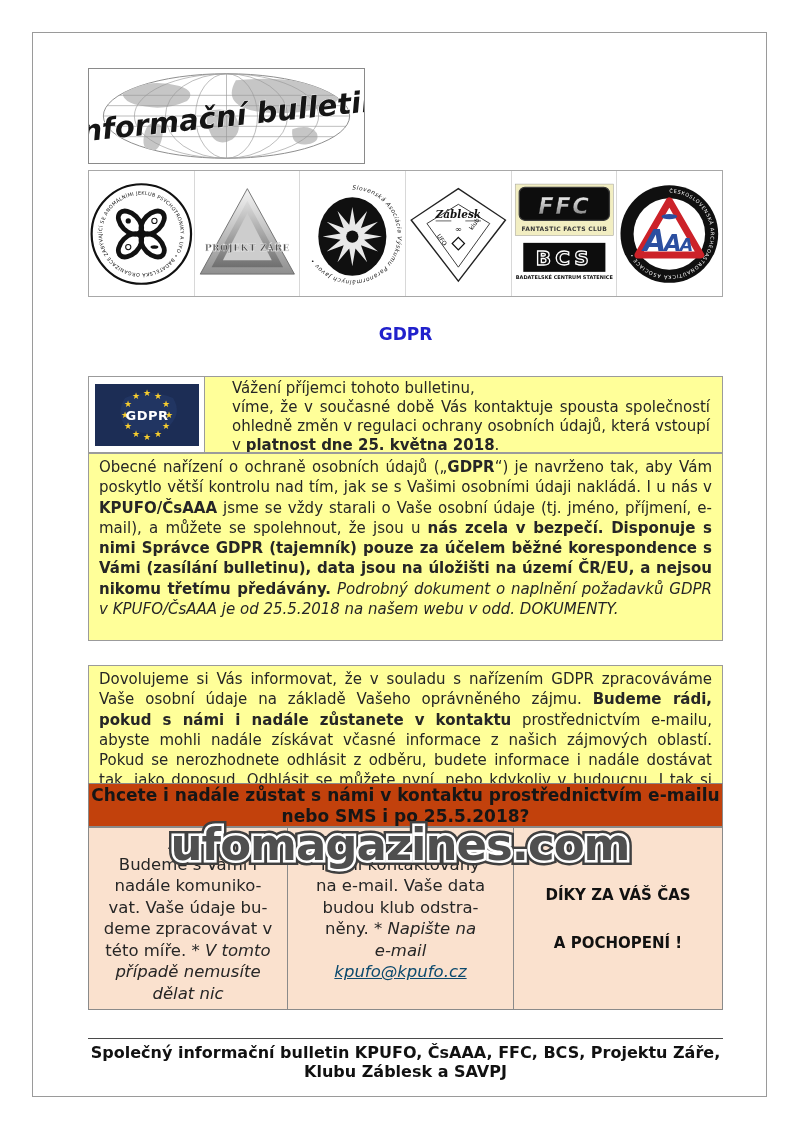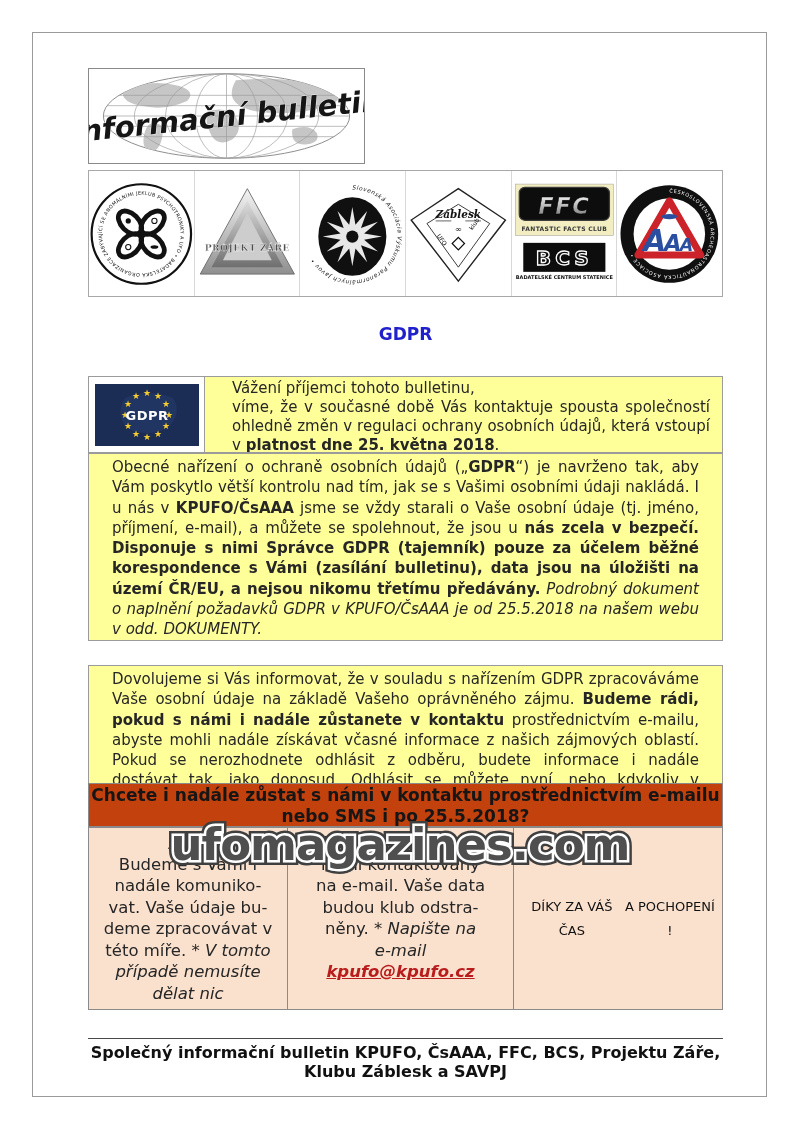--- a/index.html
+++ b/index.html
@@ -23,39 +23,39 @@
   .gdpr-heading{position:absolute;left:88px;top:324px;width:635px;text-align:center;
                 font-size:17px;font-weight:bold;color:#2121cc;}
 
   
   .flag-row{position:absolute;left:88px;top:376px;width:635px;height:77px;display:flex;}
   .flag-cell{width:117px;height:77px;border:1px solid #9b9b9b;background:#fff;display:flex;align-items:center;justify-content:center;}
   .intro-cell{flex:1;height:77px;border:1px solid #9b9b9b;border-left:none;background:#ffff99;
               padding:2px 12px 0 27px;font-size:15px;line-height:19px;text-align:justify;overflow:hidden;}
 
   .yellow-block{position:absolute;left:88px;width:635px;background:#ffff99;border:1px solid #9b9b9b;
-                padding:3px 23px;font-size:15px;line-height:20.3px;text-align:justify;overflow:hidden;}
+                padding:3px 10px;font-size:15px;line-height:20.3px;text-align:justify;overflow:hidden;}
   .block-b{top:453px;height:188px;}
   .block-c{top:665px;height:142px;}
 
   .orange-block{position:absolute;left:88px;top:783px;width:635px;height:44px;background:#c2410c;
                 border:1px solid #8a8a8a;text-align:center;font-size:17px;font-weight:bold;color:#161616;
                 line-height:21px;padding-top:1px;overflow:hidden;}
 
   
   .dtable{position:absolute;left:88px;top:827px;width:635px;height:183px;display:flex;background:#fae1ce;
           border:1px solid #8a8a8a;}
   .dcol{height:100%;padding:4px 6px;text-align:center;font-size:16.5px;line-height:21.5px;overflow:hidden;}
   .dcol + .dcol{border-left:1px solid #8a8a8a;}
   .dcol1{width:198px;}
   .dcol2{width:226px;}
-  .dcol3{width:209px;display:flex;flex-direction:row;align-items:center;justify-content:center;
-         font-size:13px;font-weight:normal;line-height:24px;color:#111;}
+  .dcol3{width:209px;display:flex;flex-direction:column;align-items:center;justify-content:center;
+         font-size:15px;font-weight:bold;line-height:24px;color:#111;}
   .dhead{font-size:18px;font-weight:normal;color:#111;}
-  .email-link{color:#b91c1c;font-style:italic;text-decoration:underline;font-weight:bold;}
+  .email-link{color:#0c4a6e;font-style:italic;text-decoration:underline;}
 
   
   .footer-rule{position:absolute;left:88px;top:1038px;width:635px;border-top:1px solid #4a4a4a;}
   .footer-text{position:absolute;left:88px;top:1043px;width:635px;text-align:center;
                font-size:16px;font-weight:bold;color:#111;}
 
   
   .watermark{position:absolute;top:822px;left:50%;transform:translateX(-50%);z-index:40;
              font-size:45px;font-weight:bold;letter-spacing:-1px;white-space:nowrap;line-height:1;}
   .watermark .wm{position:absolute;left:0;top:0;}

